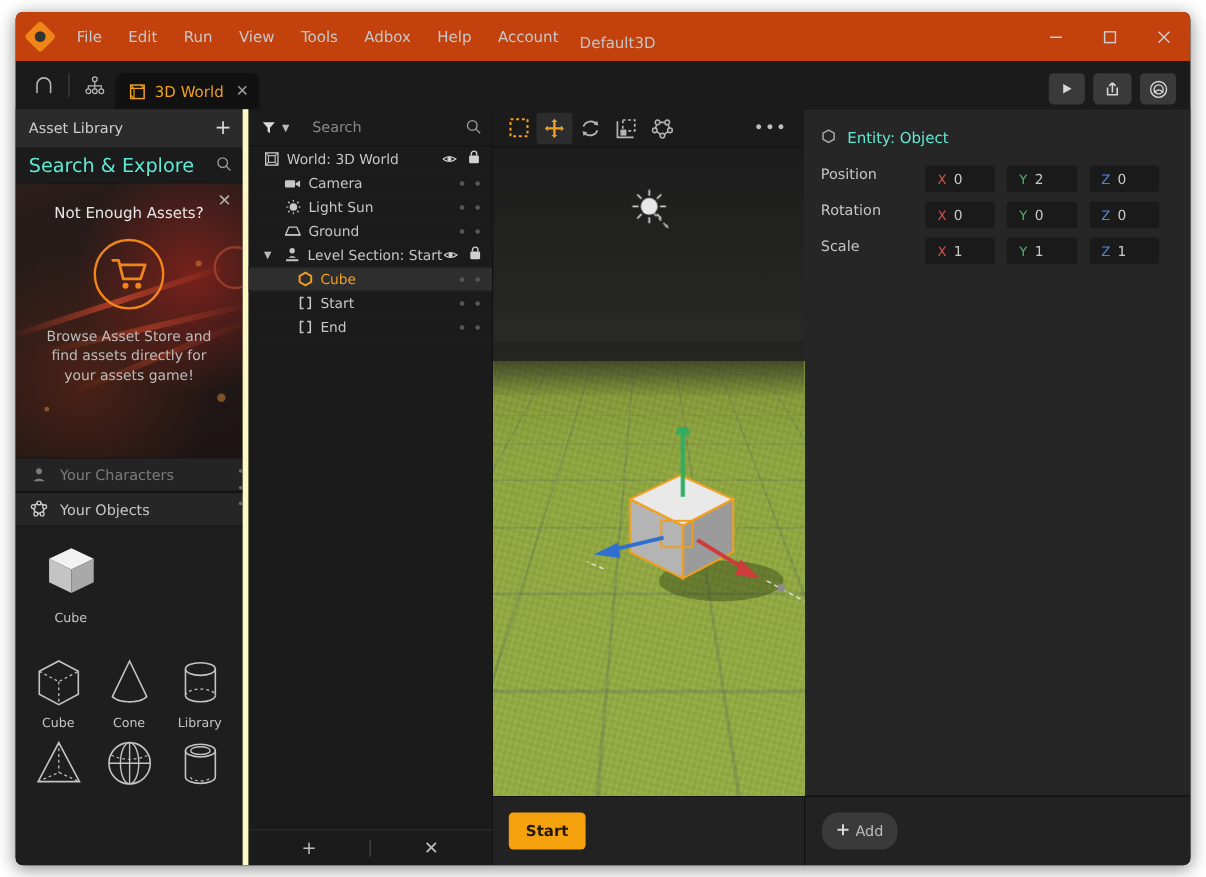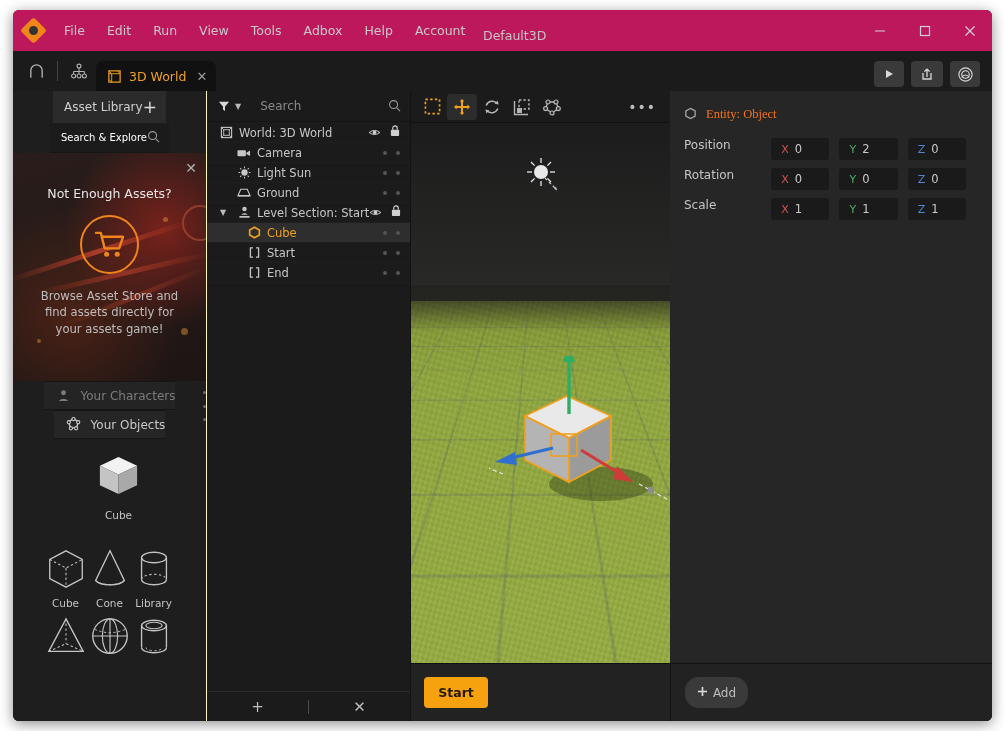--- a/index.html
+++ b/index.html
@@ -14,21 +14,21 @@
     width: 979px; height: 711px;
     background: #232323;
     border-radius: 6px;
     overflow: hidden;
     box-shadow: 0 3px 14px rgba(0,0,0,.45);
     display: flex; flex-direction: column;
   }
 
   
   .titlebar {
-    height: 41px; background: #be185d;
+    height: 41px; background: #c2410c;
     display: flex; align-items: center; flex: 0 0 41px;
     position: relative;
   }
   .logo { width: 40px; display:flex; align-items:center; justify-content:center; }
   .logo-diamond {
     width: 19px; height: 19px; transform: rotate(45deg);
     background: #f0861a; border-radius: 3px;
     position: relative;
   }
   .logo-diamond::after {
@@ -77,36 +77,35 @@
   }
   .tb-btn.wide { width:32px; }
   .tb-btn.round { width:30px;height:26px; background:#3a3a3a; }
 
   
   .body { flex: 1; display:flex; min-height: 0; background:#232323; }
 
   
   .assets {
     width: 194px; flex:0 0 194px; background:#1e1e1e;
-    display:flex; flex-direction:column; border-right:1px solid #fef9c3;
+    display:flex; flex-direction:column; border-right:5px solid #fef9c3;
     position: relative;
-    align-items: center;
   }
   .assets-head {
     height: 32px; background:#2b2b2b; display:flex; align-items:center;
     padding: 0 9px 0 11px; flex:0 0 32px;
   }
   .assets-head .t { color:#cfcfcf; font-size:12px; }
   .assets-head .plus { margin-left:auto; color:#d8d8d8; font-size:17px; line-height:1; }
   .assets-search {
     height: 30px; flex:0 0 30px; background:#1b1b1b;
     display:flex; align-items:center; padding: 0 9px 0 11px;
     border-bottom:1px solid #161616;
   }
-  .assets-search .ph { color:#ffffff; font-size:10px; }
+  .assets-search .ph { color:#5eead4; font-size:16px; }
   .assets-search .mag { margin-left:auto; color:#9a9a9a; }
 
   .promo {
     position: relative; height: 228px; flex:0 0 228px;
     background:
       radial-gradient(circle at 78% 34%, rgba(190,40,30,.55) 0%, rgba(120,25,20,0) 46%),
       radial-gradient(circle at 30% 72%, rgba(150,50,20,.35) 0%, rgba(60,20,10,0) 52%),
       linear-gradient(160deg, #2a1d1b 0%, #241a18 45%, #1d1514 100%);
     overflow:hidden;
   }
@@ -117,21 +116,21 @@
   .promo .dot {
     position:absolute; border-radius:50%; background:rgba(240,150,60,.45);
   }
   .promo .ring {
     position:absolute; right:-12px; top:52px; width:36px;height:36px;
     border:2px solid rgba(200,90,60,.5); border-radius:50%;
   }
   .promo-x { position:absolute; right:9px; top:7px; color:#b0b0b0; font-size:14px; z-index:4; }
   .promo-title {
     position:relative; z-index:3; text-align:center; color:#e6e6e6;
-    font-size:12.5px; padding-top:33px;
+    font-size:12.5px; padding-top:17px;
   }
   .cart-circle {
     position:relative; z-index:3; margin: 14px auto 0;
     width: 59px; height:59px; border:2px solid #f0861a; border-radius:50%;
     display:flex; align-items:center; justify-content:center;
   }
   .promo-text {
     position:relative; z-index:3; text-align:center; color:#bdbdbd;
     font-size:11.6px; line-height:1.42; padding: 14px 20px 0;
   }
@@ -185,21 +184,21 @@
   }
   .hier-search .ph { color:#8a8a8a; font-size:12px; margin-left:14px; }
   .hier-search .mag { margin-left:auto; color:#9a9a9a; }
   .caret { color:#b9b9b9; font-size:8px; }
   .tree { flex:1; overflow:hidden; padding-top: 1px; }
   .node {
     height: 20px; display:flex; align-items:center;
     color:#c6c6c6; font-size:11.5px; position:relative;
     border-bottom:1px solid #1f1f1f;
   }
-  .node.depth0 { padding-left: 10px; }
+  .node.depth0 { padding-left: 10px; justify-content: center; }
   .node.depth1 { padding-left: 28px; }
   .node.depth2 { padding-left: 46px; }
   .node.sel { background:#2e2e2e; }
   .node .nic { width:18px; display:flex; align-items:center; justify-content:center; flex:0 0 18px;}
   .node .nlabel { margin-left: 4px; white-space:nowrap; }
   .node.sel .nlabel { color:#f0a020; }
   .node .chev { position:absolute; left:13px; color:#bbb; font-size:8px; }
   .node .rights { margin-left:auto; display:flex; align-items:center; gap:9px; padding-right:10px; }
   .rdot { width:4px;height:4px;border-radius:50%;background:#555; display:block;}
   .hier-foot {
@@ -249,21 +248,21 @@
   .start-btn {
     width: 64px; height:31px; background:#f5a20e; border-radius:4px;
     display:flex; align-items:center; justify-content:center;
     color:#241902; font-size:12.5px; font-weight:bold;
   }
 
   
   .rightcol { width: 322px; flex:0 0 322px; display:flex; flex-direction:column; background:#232323; }
   .props { flex:1; background:#262626; padding: 14px 16px 0 14px; }
   .props-head { display:flex; align-items:center; gap:9px; margin-bottom: 14px; }
-  .props-head .t { color:#f97316; font-size:12.5px;font-family:Liberation Serif, serif; }
+  .props-head .t { color:#5eead4; font-size:12.5px; }
   .prow { display:flex; align-items:flex-start; height: 30px; }
   .prow .plabel { width: 112px; color:#c5c5c5; font-size:12px; }
   .pfield {
     width: 72px; height:22px; background:#1a1a1a; border-radius:3px;
     display:flex; align-items:center; padding-left:10px; margin-right:10px;
     font-size:11.5px;
   }
   .ax { font-size:11px; margin-right:6px; }
   .ax.x { color:#d0524f; } .ax.y { color:#4fae67; } .ax.z { color:#4e87d6; }
   .pval { color:#c9c9c9; }

